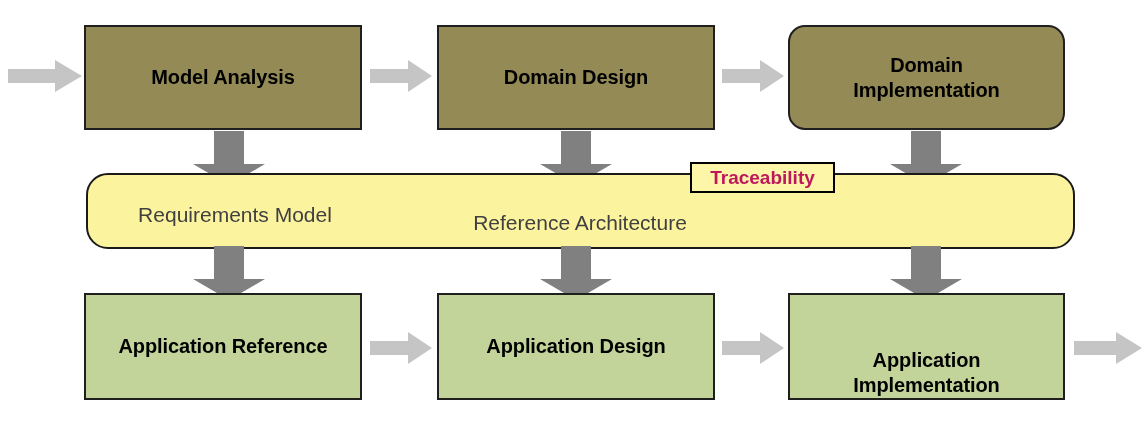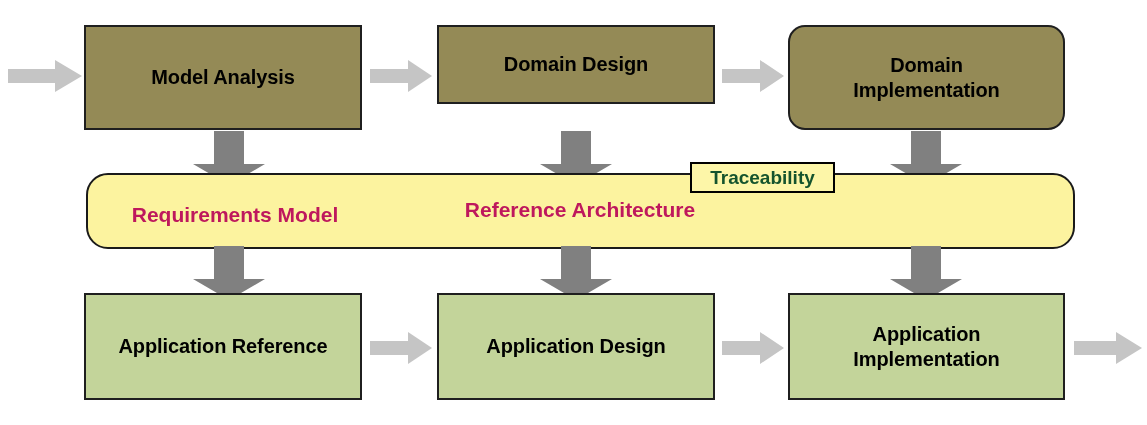--- a/index.html
+++ b/index.html
@@ -34,37 +34,37 @@
   .band{
     position:absolute;
     background:#fcf39f;
     border:2px solid #1a1a1a;
     border-radius:22px;
     box-sizing:border-box;
   }
   .band-label{
     position:absolute;
     font-size:21px;
-    font-weight:bold;
-    color:#be185d;
+    font-weight:normal;
+    color:#404040;
     text-align:center;
     white-space:nowrap;
     transform:translateX(-50%);
   }
   .trace-box{
     position:absolute;
     background:#fdf6a8;
     border:2px solid #000000;
     box-sizing:border-box;
     display:flex;
     align-items:center;
     justify-content:center;
     font-size:19px;
     font-weight:bold;
-    color:#14532d;
+    color:#be185d;
     white-space:nowrap;
   }
   .arrow-h, .arrow-v{
     position:absolute;
     display:block;
   }
 </style>
 </head>
 <body>
 
@@ -101,58 +101,58 @@
     <polygon points="21,0 51,0 51,33 72,33 36,54 0,33 21,33" fill="#808080"></polygon>
   </svg>
   <svg class="arrow-v" style="left:890px; top:131px; width:72px; height:54px;" viewBox="0 0 72 54">
     <polygon points="21,0 51,0 51,33 72,33 36,54 0,33 21,33" fill="#808080"></polygon>
   </svg>
 
   <div class="band" style="left:86px; top:173px; width:989px; height:76px;"></div>
 
   <div class="band-label" style="left:235px; top:203px;">Requirements Model</div>
 
-  <div class="band-label" style="left:580px; top:198px;">Reference Architecture</div>
+  <div class="band-label" style="left:580px; top:211px;">Reference Architecture</div>
 
 
   <div class="trace-box" style="left:690px; top:162px; width:145px; height:31px;">Traceability</div>
 
   <svg class="arrow-v" style="left:193px; top:246px; width:72px; height:54px;" viewBox="0 0 72 54">
     <polygon points="21,0 51,0 51,33 72,33 36,54 0,33 21,33" fill="#808080"></polygon>
   </svg>
   <svg class="arrow-v" style="left:540px; top:246px; width:72px; height:54px;" viewBox="0 0 72 54">
     <polygon points="21,0 51,0 51,33 72,33 36,54 0,33 21,33" fill="#808080"></polygon>
   </svg>
   <svg class="arrow-v" style="left:890px; top:246px; width:72px; height:54px;" viewBox="0 0 72 54">
     <polygon points="21,0 51,0 51,33 72,33 36,54 0,33 21,33" fill="#808080"></polygon>
   </svg>
 
   <div class="node domain" style="left:84px;  top:25px; width:278px; height:105px;">
     <span>Model Analysis</span>
   </div>
 
-  <div class="node domain" style="left:437px; top:25px; width:278px; height:79px;">
+  <div class="node domain" style="left:437px; top:25px; width:278px; height:105px;">
     <span>Domain Design</span>
   </div>
 
   <div class="node domain" style="left:788px; top:25px; width:277px; height:105px;border-radius:17px;">
     <span>
       <span>Domain</span><br>
       <span>Implementation</span>
     </span>
   </div>
 
   <div class="node application" style="left:84px;  top:293px; width:278px; height:107px;">
     <span>Application Reference</span>
   </div>
 
   <div class="node application" style="left:437px; top:293px; width:278px; height:107px;">
     <span>Application Design</span>
   </div>
 
-  <div class="node application" style="left:788px; top:293px; width:277px; height:107px;">
+  <div class="node application" style="left:788px; top:293px; width:277px; height:107px;align-items:flex-end;">
     <span>
       <span>Application</span><br>
       <span>Implementation</span>
     </span>
   </div>
 
 </div>
 
 </body></html>

